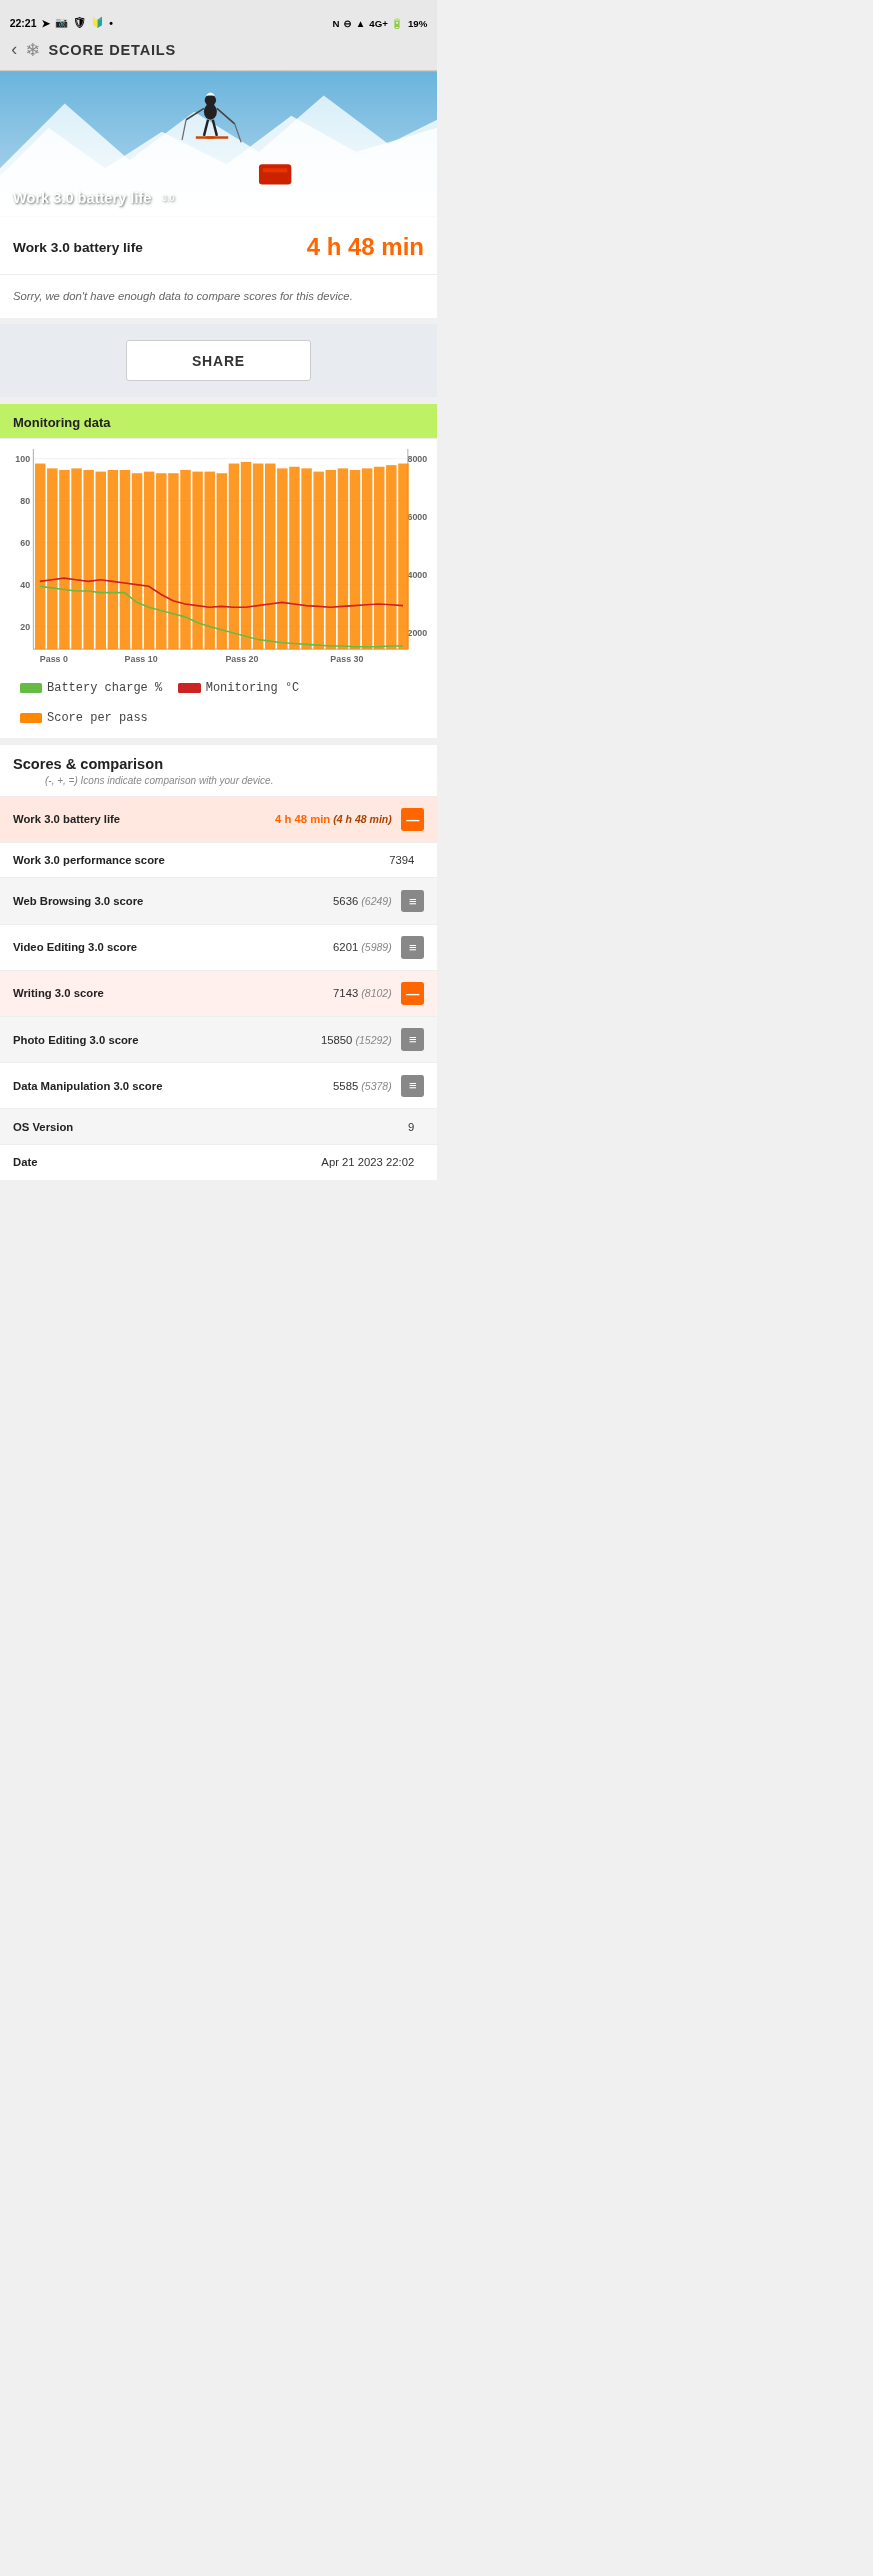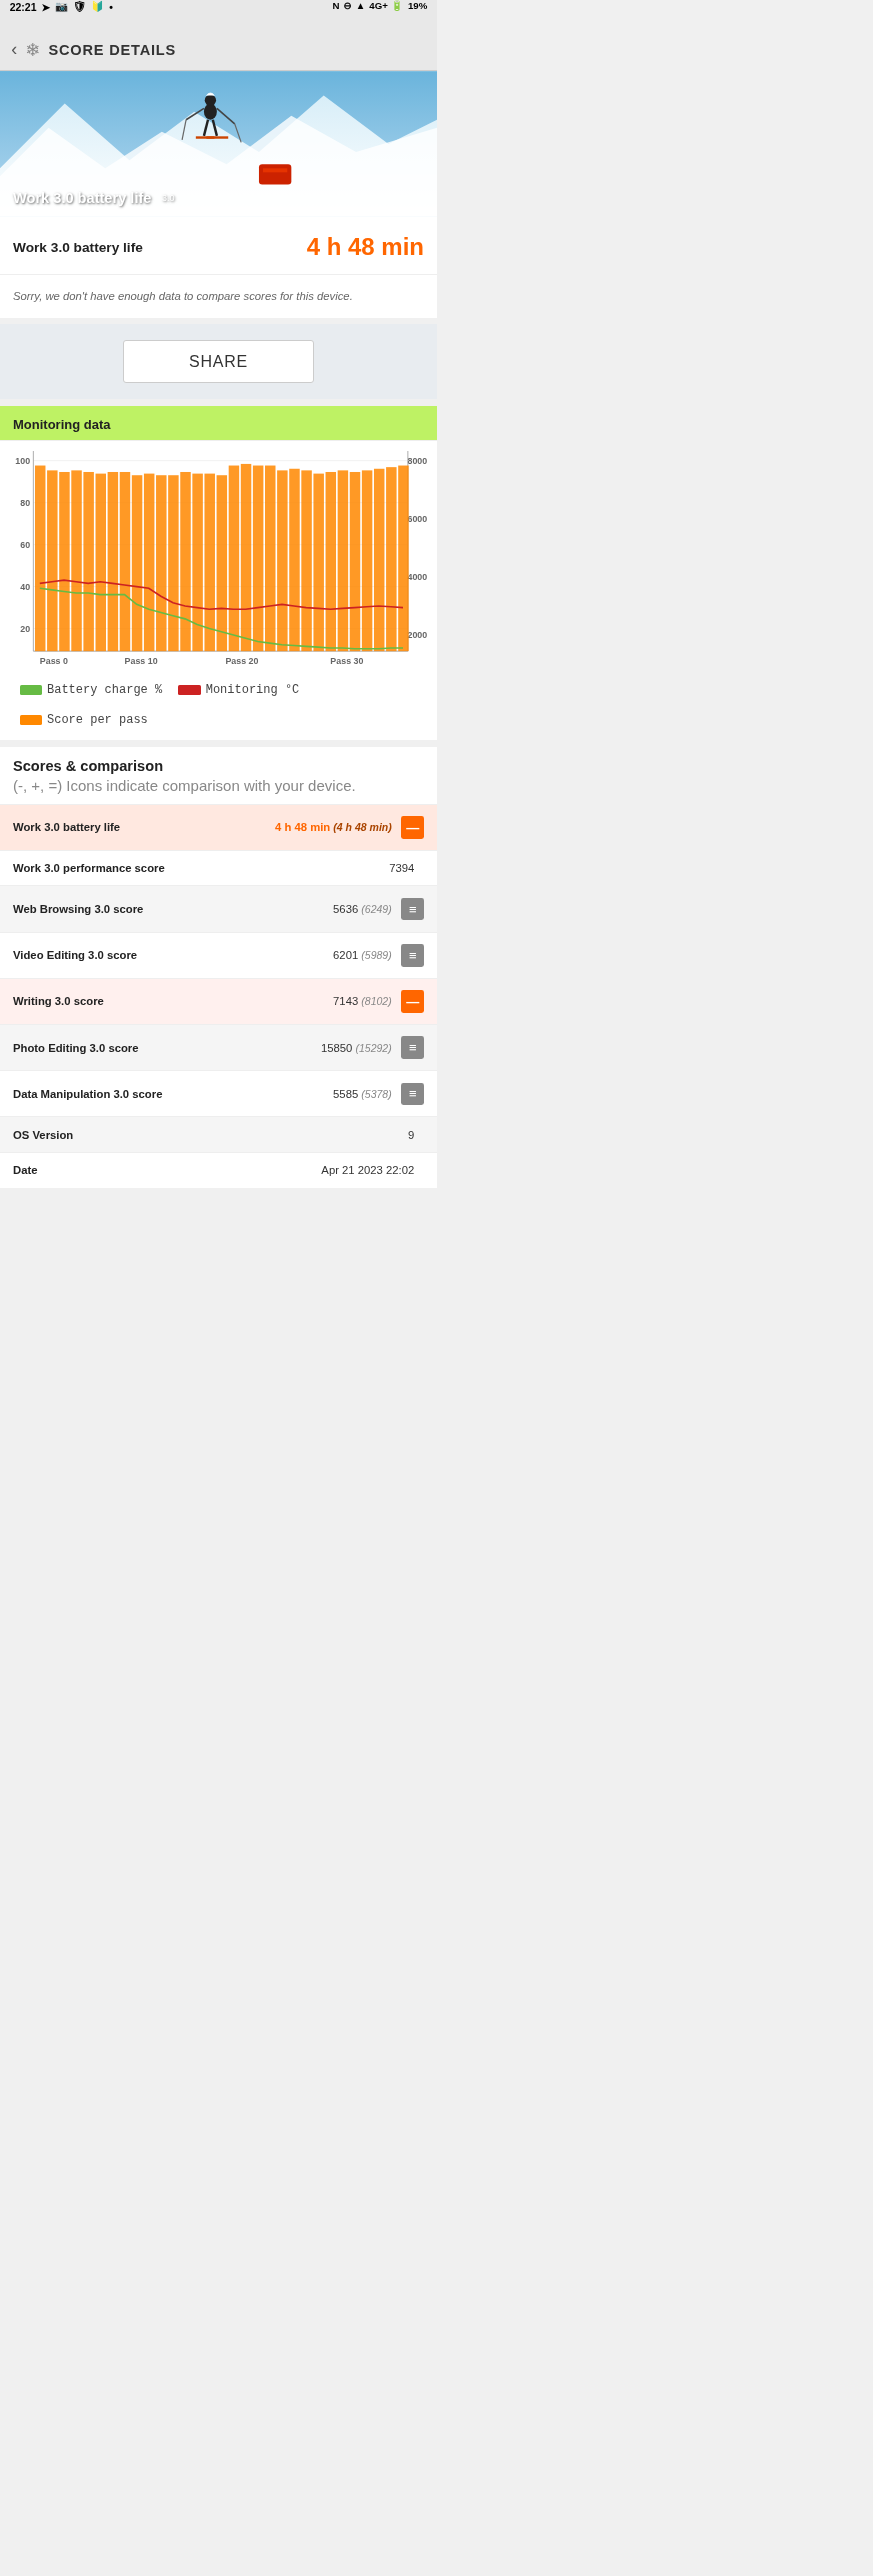--- a/index.html
+++ b/index.html
@@ -9,21 +9,21 @@
       background: #f0f0f0;
       font-family: 'Arial', sans-serif;
       font-size: 11.3px;
     }
 
     
     .status-bar {
       background: #e8e8e8;
       height: 29px;
       display: flex;
-      align-items: flex-start;
+      align-items: flex-end;
       justify-content: space-between;
       padding: 0 9.7px;
       font-size: 10.5px;
       font-weight: bold;
     }
     .status-left { display: flex; align-items: center; gap: 4.9px; }
     .status-right { display: flex; align-items: center; gap: 4px; font-size: 9.7px; }
 
     
     .header {
@@ -140,22 +140,22 @@
       padding: 16px;
       display: flex;
       justify-content: center;
       margin-bottom: 6.5px;
     }
     .share-btn {
       background: white;
       border: 1.6px solid #ccc;
       border-radius: 3px;
       padding: 11.3px 65px;
-      font-size: 16px;
-      font-weight: normal;
+      font-size: 14px;
+      font-weight: bold;
       letter-spacing: 0.8px;
       cursor: pointer;
       color: #333;
     }
 
     
     .section-header {
       padding: 11.3px 13px 8px;
       font-size: 13px;
       font-weight: bold;
@@ -207,23 +207,25 @@
       background: white;
       margin-bottom: 6.5px;
     }
     .scores-title {
       font-size: 14.6px;
       font-weight: bold;
       color: #222;
       padding: 11.3px 13px 3.2px;
     }
     .scores-subtitle {
-      font-size: 15px;
+      font-size: 10px;
       color: #888;
+      font-style: italic;
       padding: 0 13px 9.7px;
+      margin-left: 32px;
     }
 
     .score-row {
       display: flex;
       align-items: center;
       padding: 11.3px 13px;
       border-top: 0.8px solid #eee;
     }
     .score-row.highlighted {
       background: #ffe8e0;

